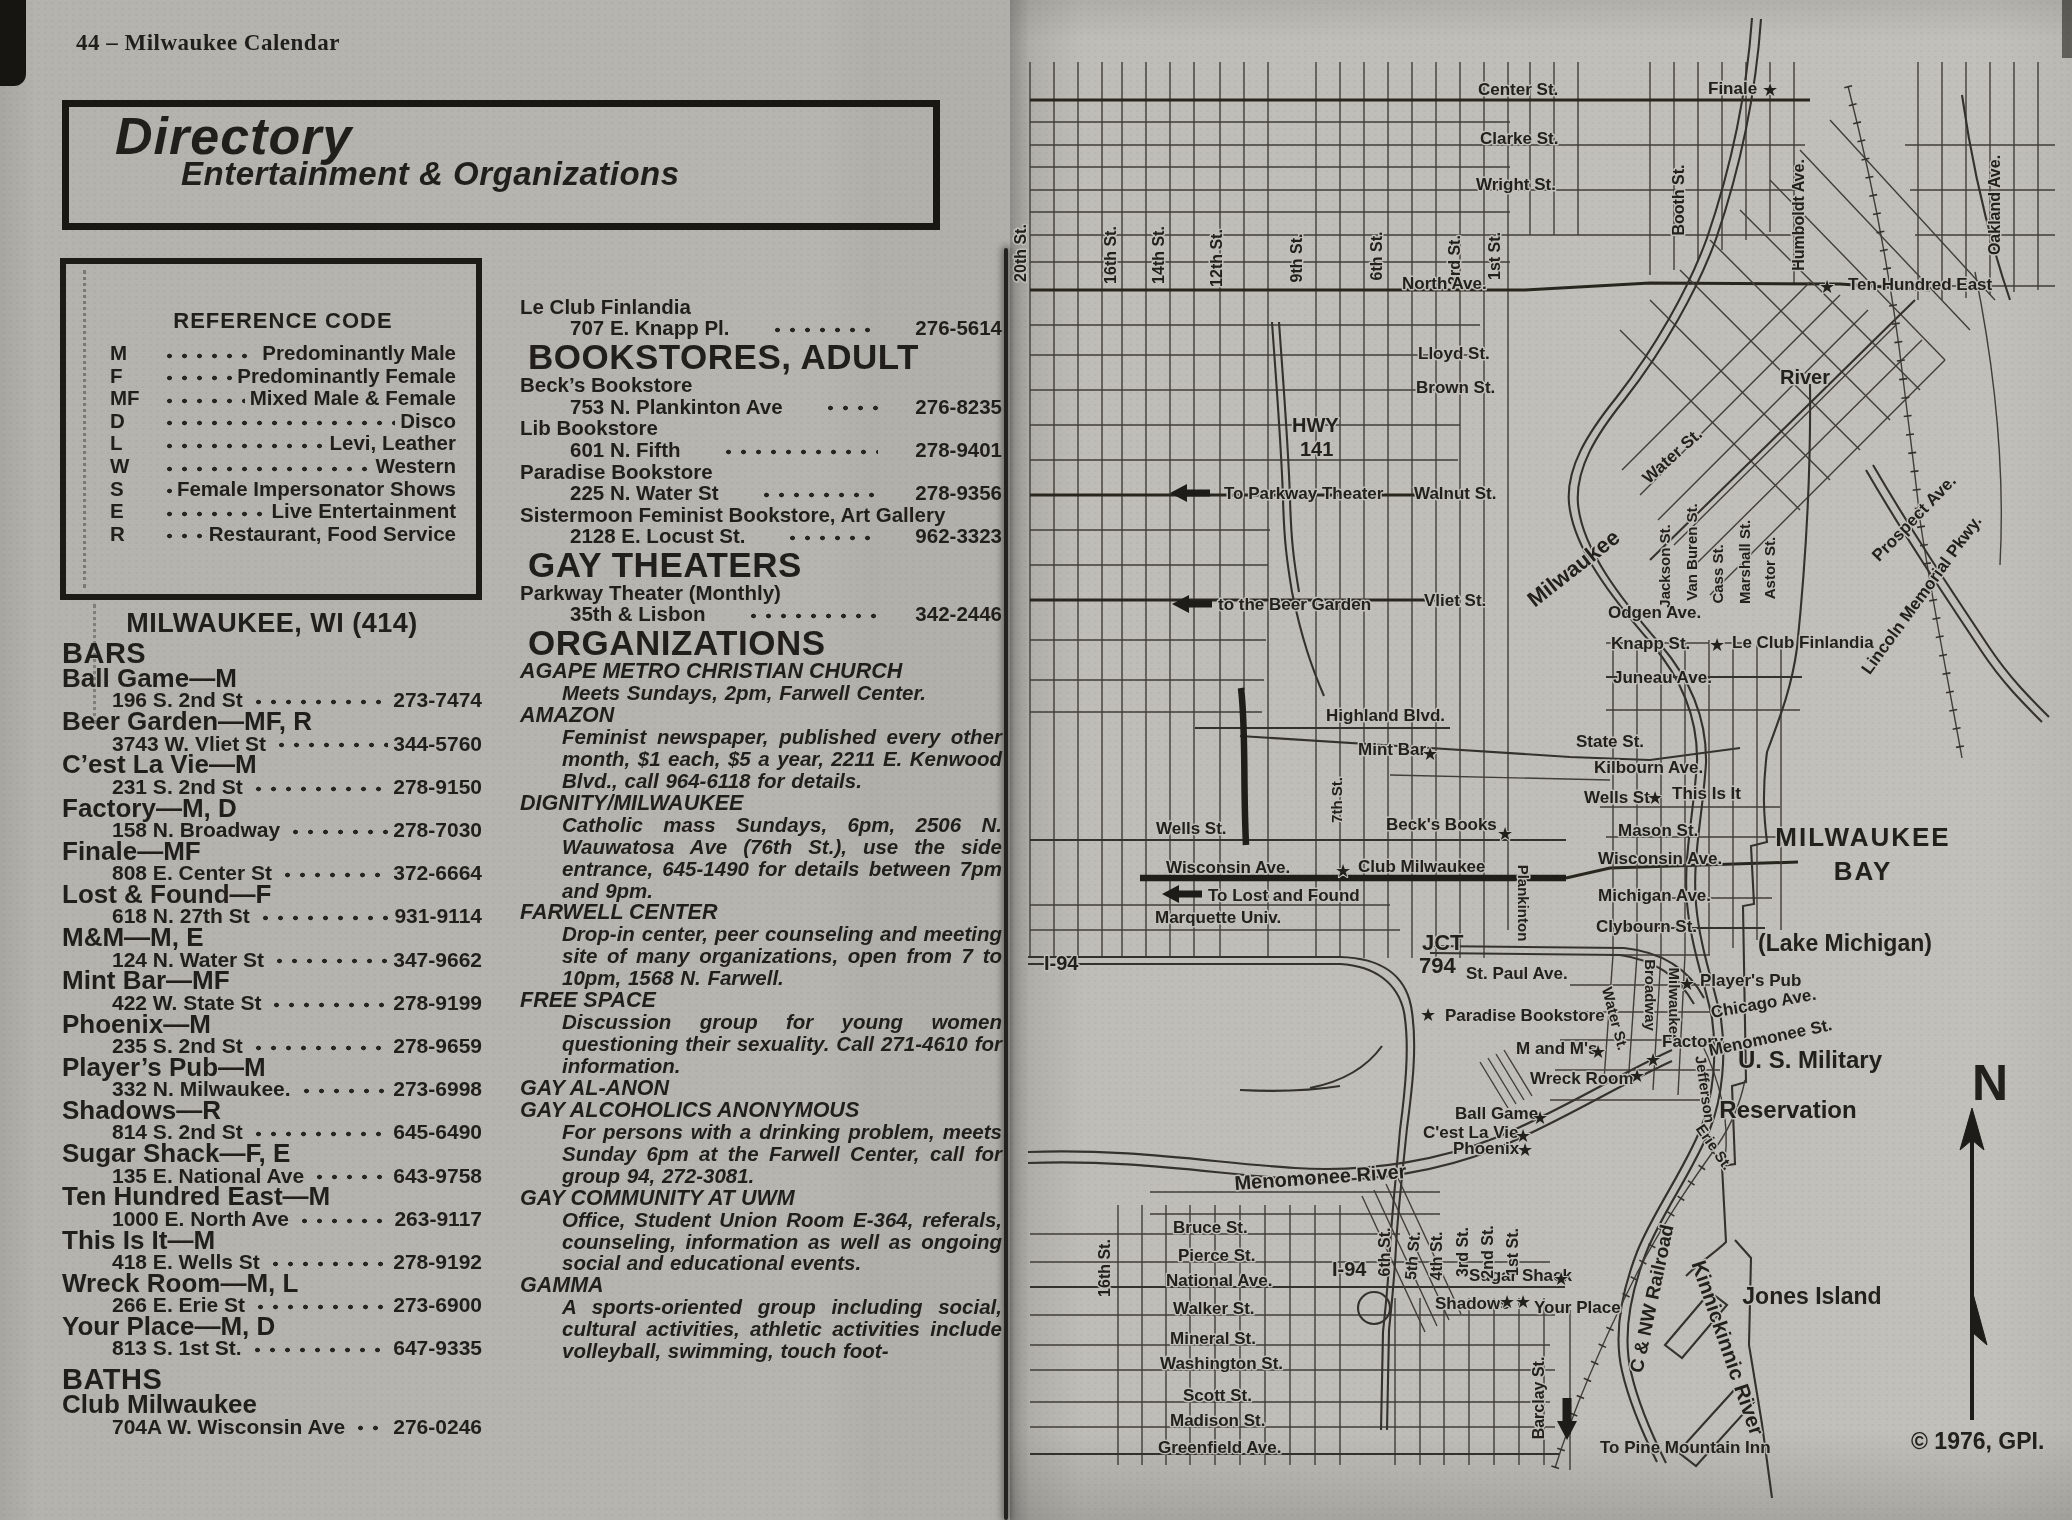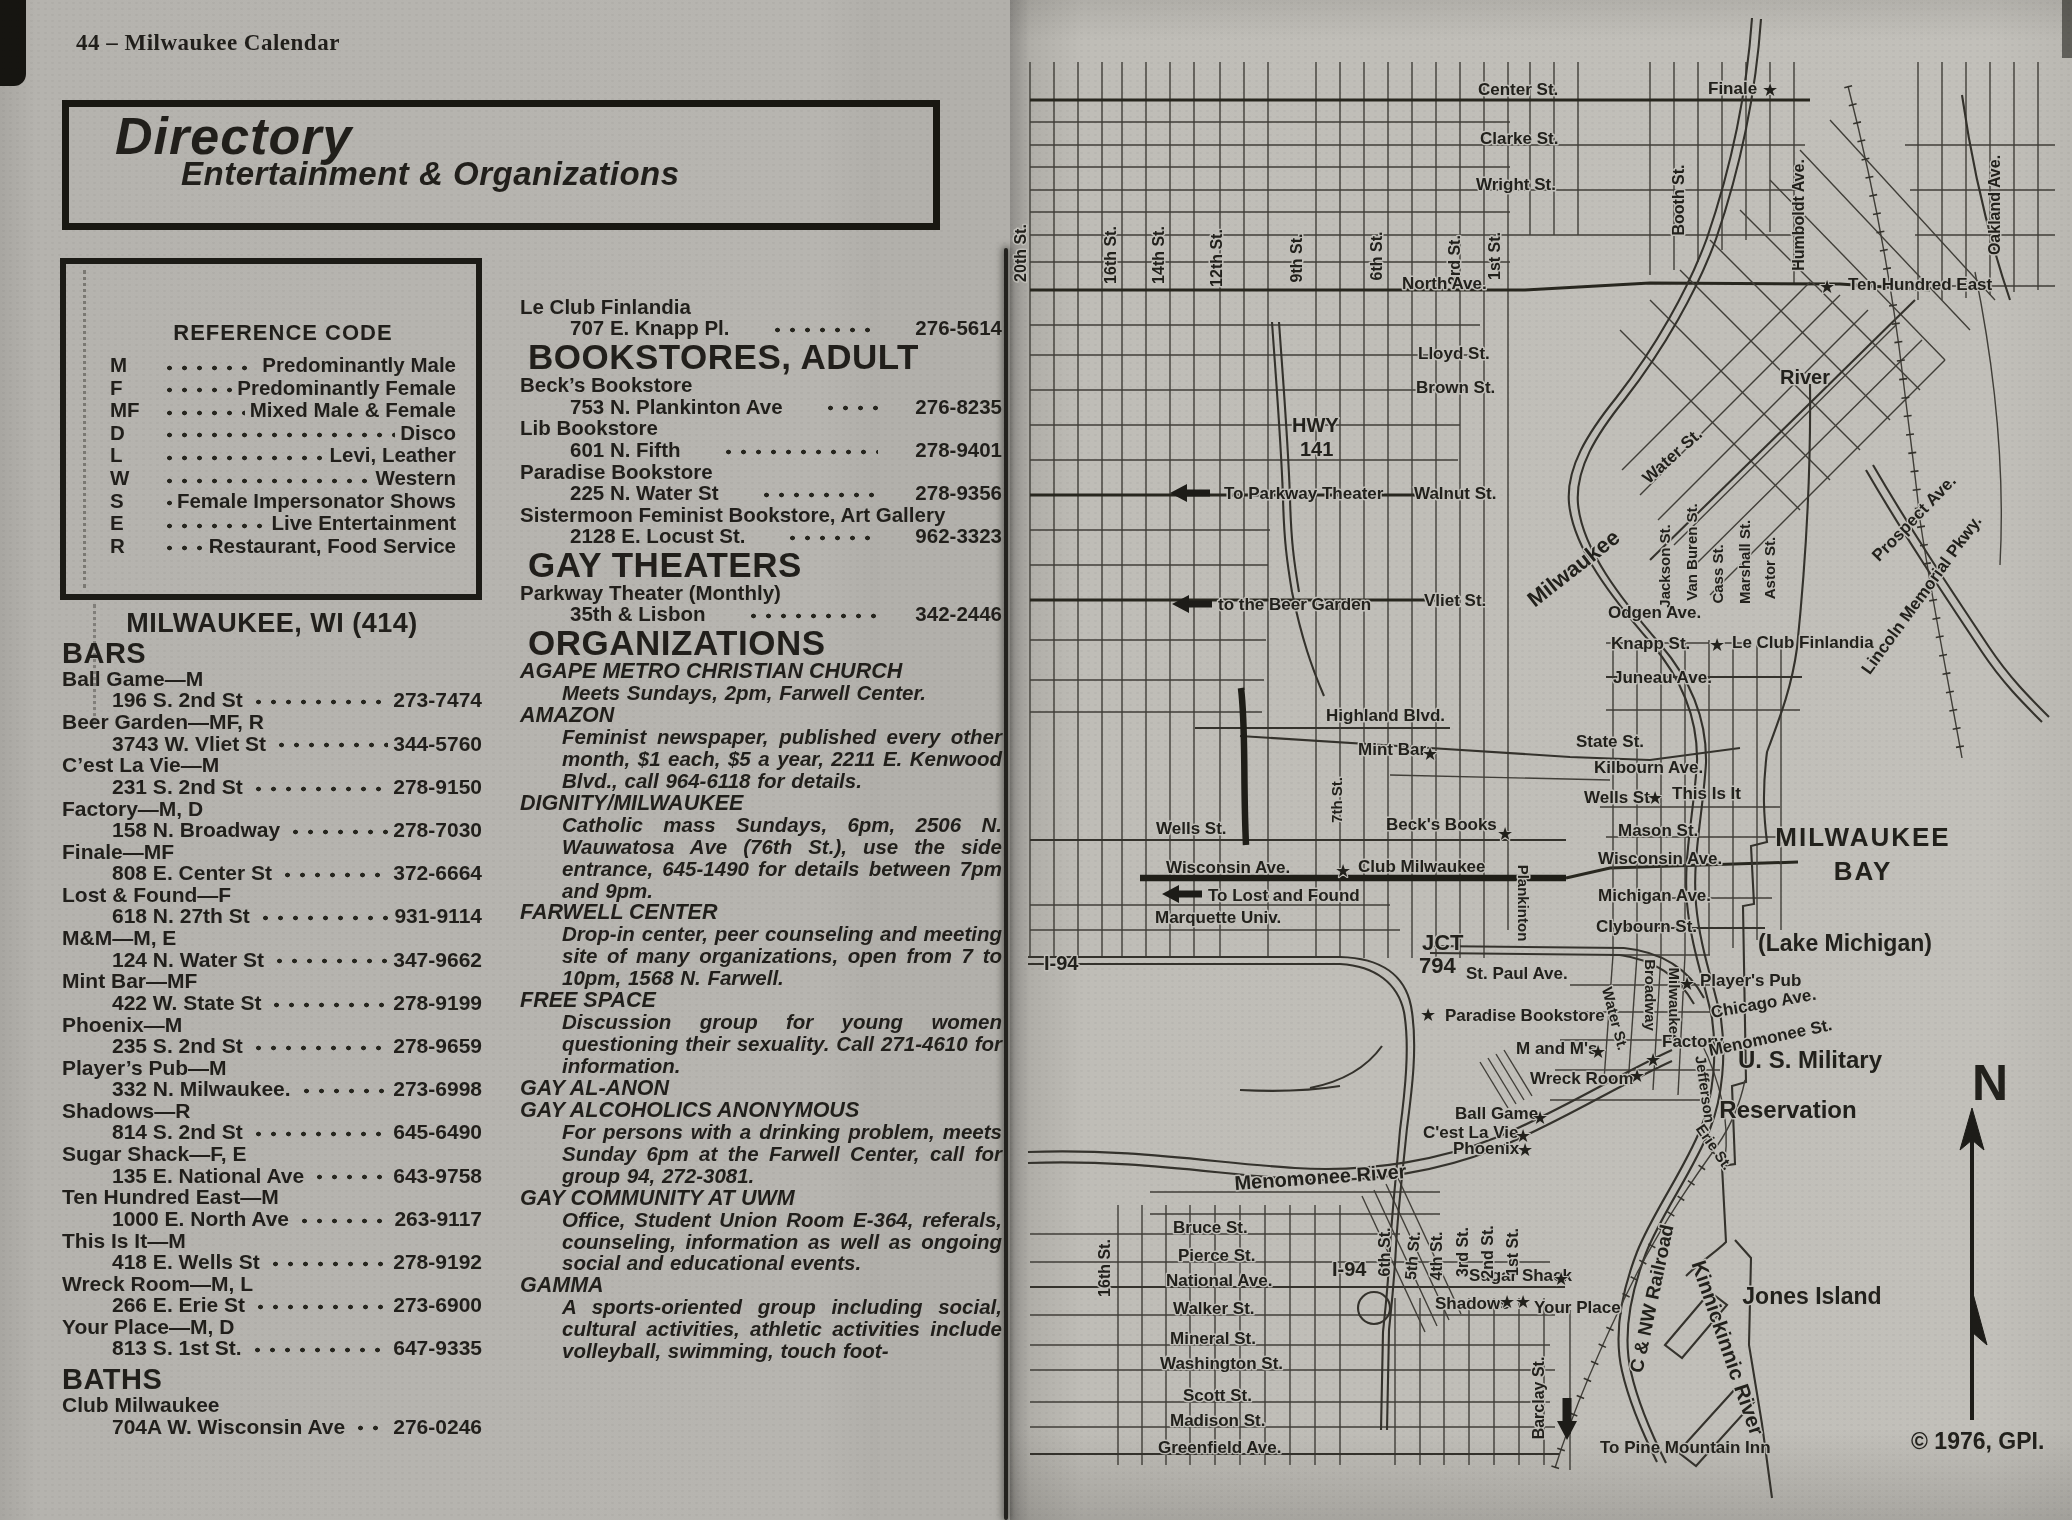--- a/index.html
+++ b/index.html
@@ -17,35 +17,35 @@
   #gutter-line{position:absolute;left:1004px;top:248px;width:4px;height:1272px;
     background:#23221e;border-radius:2px;box-shadow:0 0 7px 2px rgba(35,34,30,.55);}
   .corner-mark{position:absolute;background:#161511;}
   
   #page-hdr{position:absolute;left:76px;top:30px;font:bold 23px "Liberation Serif",serif;letter-spacing:.5px;}
   #dir-box{position:absolute;left:62px;top:100px;width:878px;height:130px;
     border:7px solid #191812;box-sizing:border-box;}
   #dir-title{font:italic 800 52px/54px "Liberation Sans",sans-serif;margin:2px 0 0 46px;letter-spacing:1px;}
   #dir-sub{font:italic 800 33px/36px "Liberation Sans",sans-serif;margin:-7px 0 0 112px;letter-spacing:.5px;}
   #ref-box{position:absolute;left:60px;top:258px;width:422px;height:342px;border:6px solid #1c1b16;
-    box-sizing:border-box;padding:56px 20px 0 44px;}
+    box-sizing:border-box;padding:44px 20px 0 44px;}
   #ref-box:before{content:'';position:absolute;left:17px;top:6px;bottom:6px;border-left:3px dotted rgba(50,48,42,.45);}
   #ref-title{text-align:center;font-size:22px;font-weight:bold;letter-spacing:1px;margin:0 0 8px 0;}
   .ref-row{display:flex;align-items:baseline;font-size:20.5px;line-height:22.6px;font-weight:bold;}
   .ref-code{flex:none;width:44px;}
   .ref-meaning{white-space:nowrap;}
   .dots{flex:1 1 auto;align-self:flex-end;height:12px;margin:0 5px 3px 8px;
     background-image:radial-gradient(circle,#27261f 2.05px,rgba(0,0,0,0) 2.7px);
     background-size:15px 12px;background-repeat:repeat-x;background-position:0 55%;}
   #dotted-col{position:absolute;left:93px;top:604px;height:120px;border-left:3px dotted rgba(50,48,42,.4);}
   #col1{position:absolute;left:62px;top:608px;width:420px;font-weight:bold;}
   .region-h{font-size:27px;line-height:30px;text-align:center;letter-spacing:.5px;margin:0;}
   .sec-h{font-size:29px;line-height:30px;margin:0;letter-spacing:.5px;}
   .entry{min-height:43.2px;}
-  .e-name{font-size:21px;line-height:21.4px;white-space:nowrap;}
+  .e-name{font-size:26px;line-height:21.4px;white-space:nowrap;}
   .e-line{display:flex;align-items:baseline;font-size:21px;line-height:21.8px;padding-left:50px;}
   .e-addr{white-space:nowrap;}
   .e-phone{white-space:nowrap;}
   #col2{position:absolute;left:520px;top:296px;width:482px;font-weight:bold;}
   #col2 .sec-h{font-size:35px;line-height:32px;margin:2px 0 1px 8px;}
   #col2 .e-name{font-size:20.5px;}
   #col2 .e-line{font-size:20.5px;gap:32px;}
   .org{margin:0;font-style:italic;}
   .org-name{font-size:21.5px;line-height:22px;white-space:nowrap;}
   .org-desc{font-size:20.5px;line-height:21.9px;margin-left:42px;text-align:justify;word-spacing:1px;}

